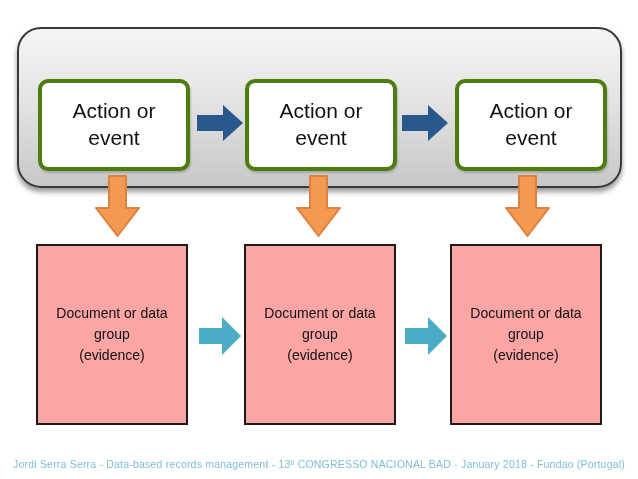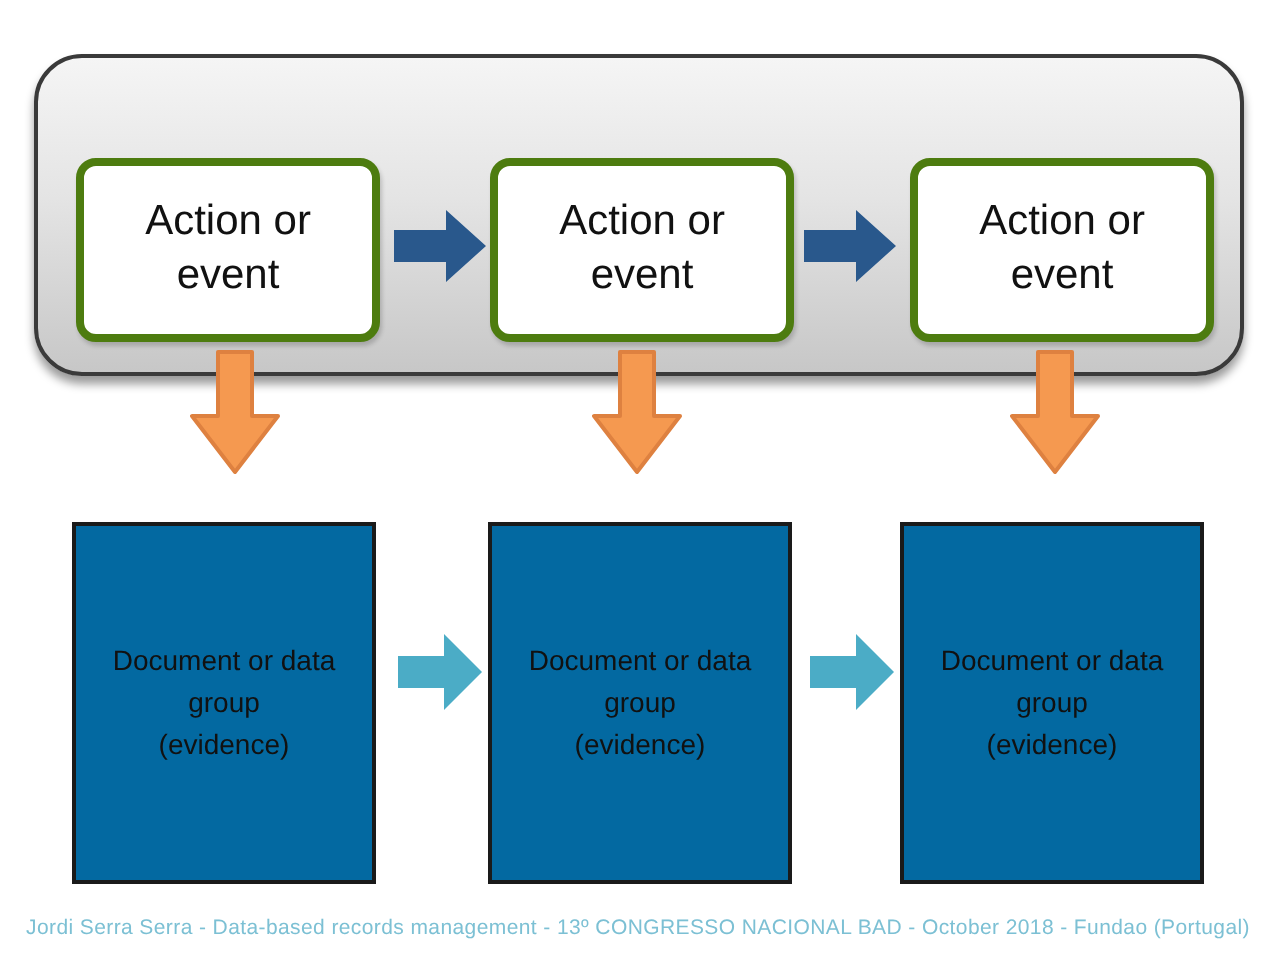--- a/index.html
+++ b/index.html
@@ -38,22 +38,22 @@
   .flow-2 { left:402px; }
   .down-arrow { position:absolute; top:175px; z-index:3; }
   .down-1 { left:95px; }
   .down-2 { left:296px; }
   .down-3 { left:505px; }
   .doc-arrow { position:absolute; top:317px; z-index:2; }
   .docflow-1 { left:199px; }
   .docflow-2 { left:405px; }
   
   .doc-box {
-    position:absolute; top:261px; width:148px; height:177px;
-    background:#0369a1; border:2px solid #1a1a1a;
+    position:absolute; top:244px; width:148px; height:177px;
+    background:#fca5a5; border:2px solid #1a1a1a;
     display:flex; align-items:center; justify-content:center;
     font-size:14px; line-height:1.5; color:#111111; text-align:center;
     z-index:2;
   }
   .doc-1 { left:36px; }
   .doc-2 { left:244px; }
   .doc-3 { left:450px; }
   
   .footer-caption {
     position:absolute; left:0; top:458px; width:100%;
@@ -104,15 +104,15 @@
 group
 (evidence)</div>
 
   <svg class="doc-arrow docflow-1" width="42" height="38" viewBox="0 0 42 38">
     <polygon points="0,11 23,11 23,0 42,19 23,38 23,27 0,27" fill="#4bacc6"></polygon>
   </svg>
   <svg class="doc-arrow docflow-2" width="42" height="38" viewBox="0 0 42 38">
     <polygon points="0,11 23,11 23,0 42,19 23,38 23,27 0,27" fill="#4bacc6"></polygon>
   </svg>
 
-  <div class="footer-caption">Jordi Serra Serra - Data-based records management - 13º CONGRESSO NACIONAL BAD - October 2018 - Fundao (Portugal)</div>
+  <div class="footer-caption">Jordi Serra Serra - Data-based records management - 13º CONGRESSO NACIONAL BAD - January 2018 - Fundao (Portugal)</div>
 
 </div>
 
 </body></html>

